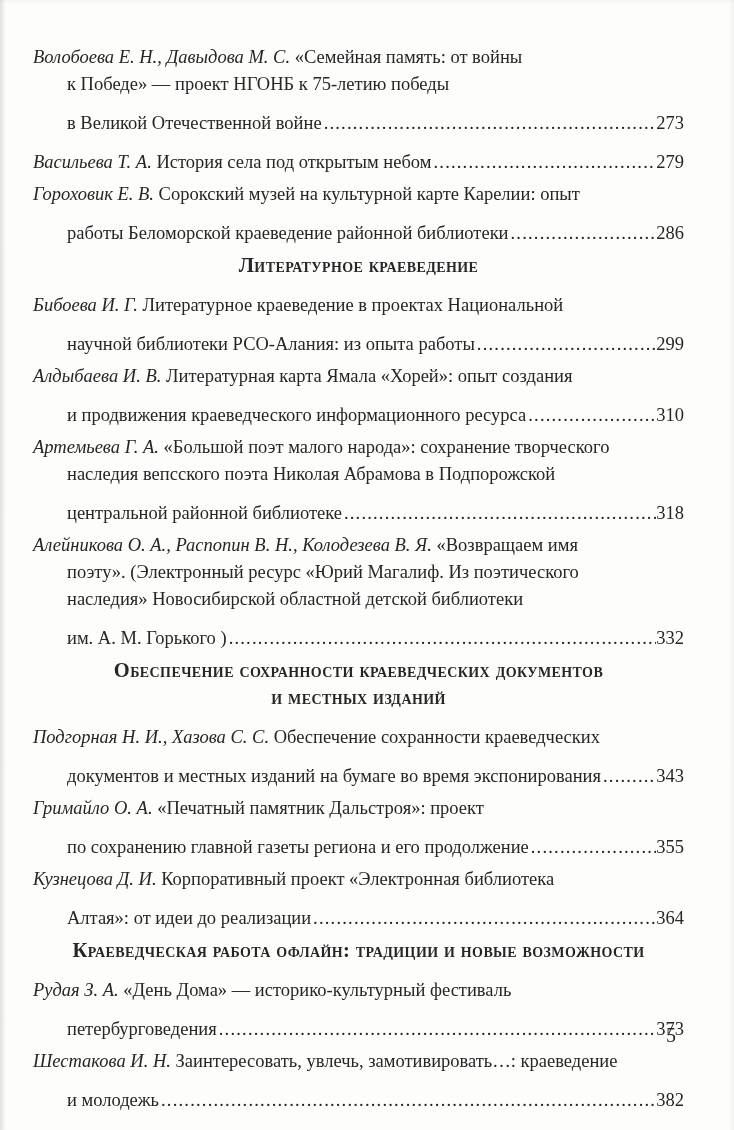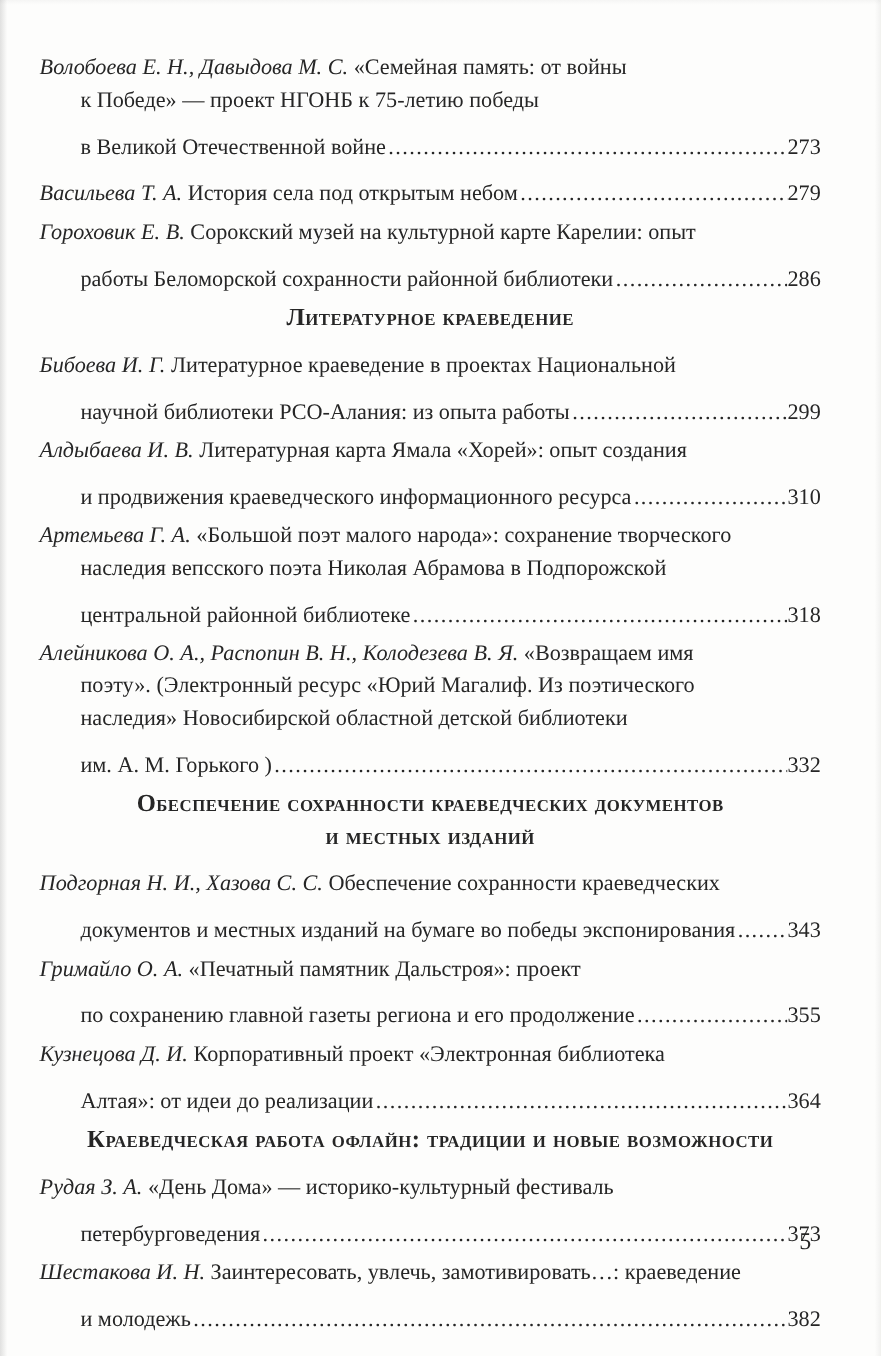--- a/index.html
+++ b/index.html
@@ -105,21 +105,21 @@
         <div class="line first last">
           <span class="author">Васильева Т. А.&nbsp;</span>
           <span class="text">История села под открытым небом</span>
           <span class="leader"></span>
           <span class="pgnum">279</span>
         </div>
       </div>
       <div class="entry">
         <div class="line first"><span class="author">Гороховик Е. В.&nbsp;</span><span class="text">Сорокский музей на культурной карте Карелии: опыт</span></div>
         <div class="line cont last">
-          <span class="text">работы Беломорской сохранности районной библиотеки</span>
+          <span class="text">работы Беломорской краеведение районной библиотеки</span>
           <span class="leader"></span>
           <span class="pgnum">286</span>
         </div>
       </div>
       <div class="section-heading">
         <div class="heading-line">Литературное краеведение</div>
       </div>
       <div class="entry">
         <div class="line first"><span class="author">Бибоева И. Г.&nbsp;</span><span class="text">Литературное краеведение в проектах Национальной</span></div>
         <div class="line cont last">
@@ -155,21 +155,21 @@
           <span class="pgnum">332</span>
         </div>
       </div>
       <div class="section-heading">
         <div class="heading-line">Обеспечение сохранности краеведческих документов</div>
         <div class="heading-line">и местных изданий</div>
       </div>
       <div class="entry">
         <div class="line first"><span class="author">Подгорная Н. И., Хазова С. С.&nbsp;</span><span class="text">Обеспечение сохранности краеведческих</span></div>
         <div class="line cont last">
-          <span class="text">документов и местных изданий на бумаге во победы экспонирования</span>
+          <span class="text">документов и местных изданий на бумаге во время экспонирования</span>
           <span class="leader"></span>
           <span class="pgnum">343</span>
         </div>
       </div>
       <div class="entry">
         <div class="line first"><span class="author">Гримайло О. А.&nbsp;</span><span class="text">«Печатный памятник Дальстроя»: проект</span></div>
         <div class="line cont last">
           <span class="text">по сохранению главной газеты региона и его продолжение</span>
           <span class="leader"></span>
           <span class="pgnum">355</span>

